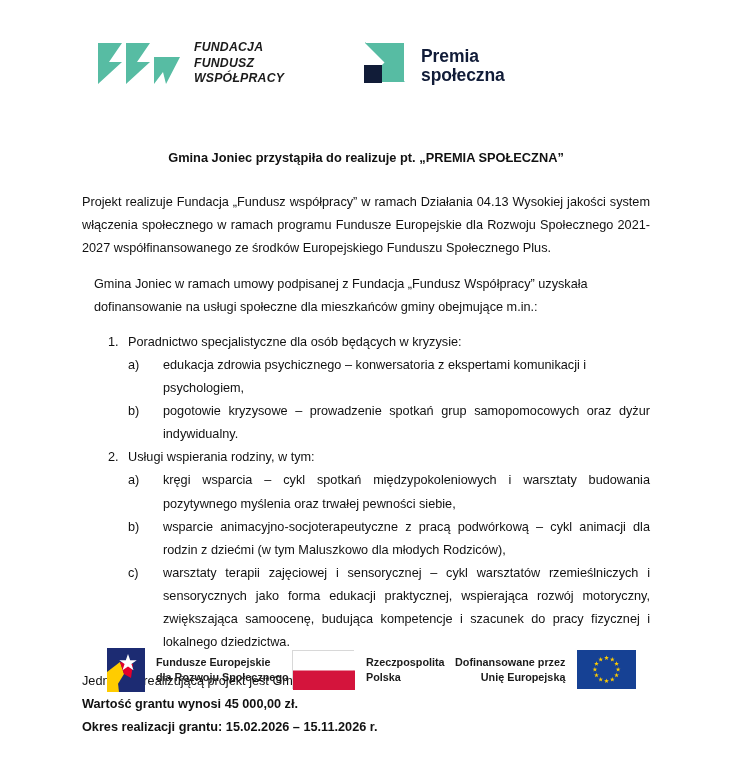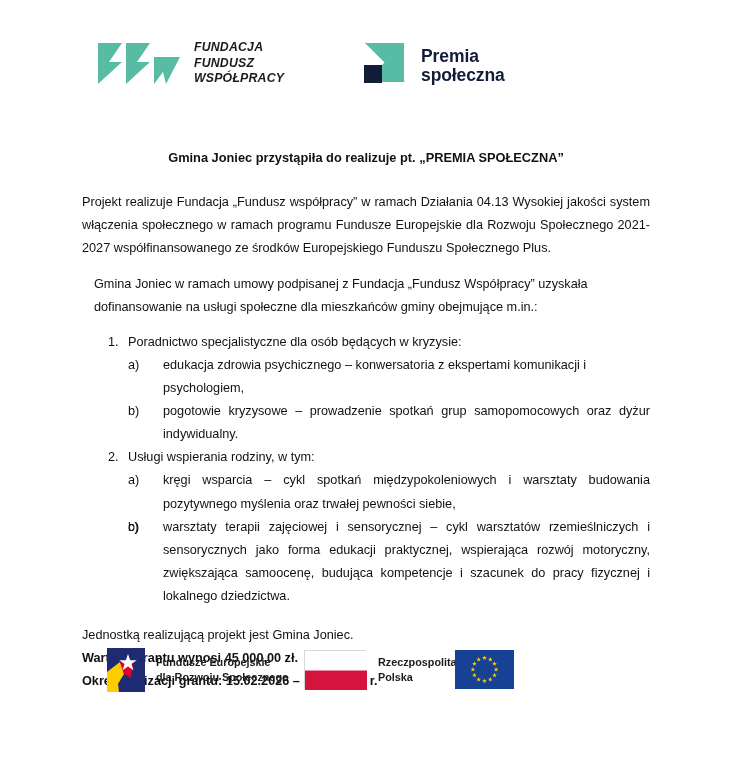--- a/index.html
+++ b/index.html
@@ -172,21 +172,21 @@
     width: 731px;
     height: 58px;
   }
 
   .fl-group {
     position: absolute;
     display: flex;
     align-items: center;
   }
   .fl-fe     { left: 107px;  top: 2px; gap: 11px; }
-  .fl-pl     { left: 292px;  top: 4px; gap: 12px; margin-left: 12px; }
+  .fl-pl     { left: 292px;  top: 4px; gap: 12px; }
   .fl-eu     { left: 455px;  top: 4px; gap: 12px; }
 
   .fl-label {
     font-family: "Liberation Sans", sans-serif;
     font-size: 10.8px;
     font-weight: bold;
     line-height: 1.38;
     color: #1b1b1b;
     white-space: pre-line;
   }
@@ -267,20 +267,21 @@
       <li>
         <span class="marker">2.</span>
         <div class="li-head">Usługi wspierania rodziny, w tym:</div>
         <ol class="sub-list">
           <li>
             <span class="marker">a)</span>
             <span>kręgi wsparcia – cykl spotkań międzypokoleniowych i warsztaty budowania pozytywnego myślenia oraz trwałej pewności siebie,</span>
           </li>
           <li>
             <span class="marker">b)</span>
+            <span>wsparcie animacyjno-socjoterapeutyczne z pracą podwórkową – cykl animacji dla rodzin z dziećmi (w tym Maluszkowo dla młodych Rodziców),</span>
           </li>
           <li>
             <span class="marker">c)</span>
             <span>warsztaty terapii zajęciowej i sensorycznej – cykl warsztatów rzemieślniczych i sensorycznych jako forma edukacji praktycznej, wspierająca rozwój motoryczny, zwiększająca samoocenę, budująca kompetencje i szacunek do pracy fizycznej i lokalnego dziedzictwa.</span>
           </li>
         </ol>
       </li>
 
     </ol>
 
@@ -313,20 +314,22 @@
         <svg viewBox="0 0 62 39" width="62" height="39" xmlns="http://www.w3.org/2000/svg" aria-hidden="true">
           <rect x="0" y="0" width="62" height="19.5" fill="#ffffff"></rect>
           <rect x="0" y="19.5" width="62" height="19.5" fill="#d4143c"></rect>
         </svg>
       </span>
       <span class="fl-label">Rzeczpospolita
 Polska</span>
     </div>
 
     <div class="fl-group fl-eu">
+      <span class="fl-label right">Dofinansowane przez
+Unię Europejską</span>
       <span class="eu-flag">
         <svg viewBox="0 0 59 39" width="59" height="39" xmlns="http://www.w3.org/2000/svg" aria-hidden="true">
           <rect x="0" y="0" width="59" height="39" fill="#164194"></rect>
           <g fill="#ffcc00" id="eu-stars">
               <polygon points="0.00,-2.50 0.59,-0.81 2.38,-0.77 0.95,0.31 1.47,2.02 0.00,1.00 -1.47,2.02 -0.95,0.31 -2.38,-0.77 -0.59,-0.81" transform="translate(29.50,7.90)"></polygon>
               <polygon points="0.00,-2.50 0.59,-0.81 2.38,-0.77 0.95,0.31 1.47,2.02 0.00,1.00 -1.47,2.02 -0.95,0.31 -2.38,-0.77 -0.59,-0.81" transform="translate(35.30,9.45)"></polygon>
               <polygon points="0.00,-2.50 0.59,-0.81 2.38,-0.77 0.95,0.31 1.47,2.02 0.00,1.00 -1.47,2.02 -0.95,0.31 -2.38,-0.77 -0.59,-0.81" transform="translate(39.55,13.70)"></polygon>
               <polygon points="0.00,-2.50 0.59,-0.81 2.38,-0.77 0.95,0.31 1.47,2.02 0.00,1.00 -1.47,2.02 -0.95,0.31 -2.38,-0.77 -0.59,-0.81" transform="translate(41.10,19.50)"></polygon>
               <polygon points="0.00,-2.50 0.59,-0.81 2.38,-0.77 0.95,0.31 1.47,2.02 0.00,1.00 -1.47,2.02 -0.95,0.31 -2.38,-0.77 -0.59,-0.81" transform="translate(39.55,25.30)"></polygon>
               <polygon points="0.00,-2.50 0.59,-0.81 2.38,-0.77 0.95,0.31 1.47,2.02 0.00,1.00 -1.47,2.02 -0.95,0.31 -2.38,-0.77 -0.59,-0.81" transform="translate(35.30,29.55)"></polygon>

